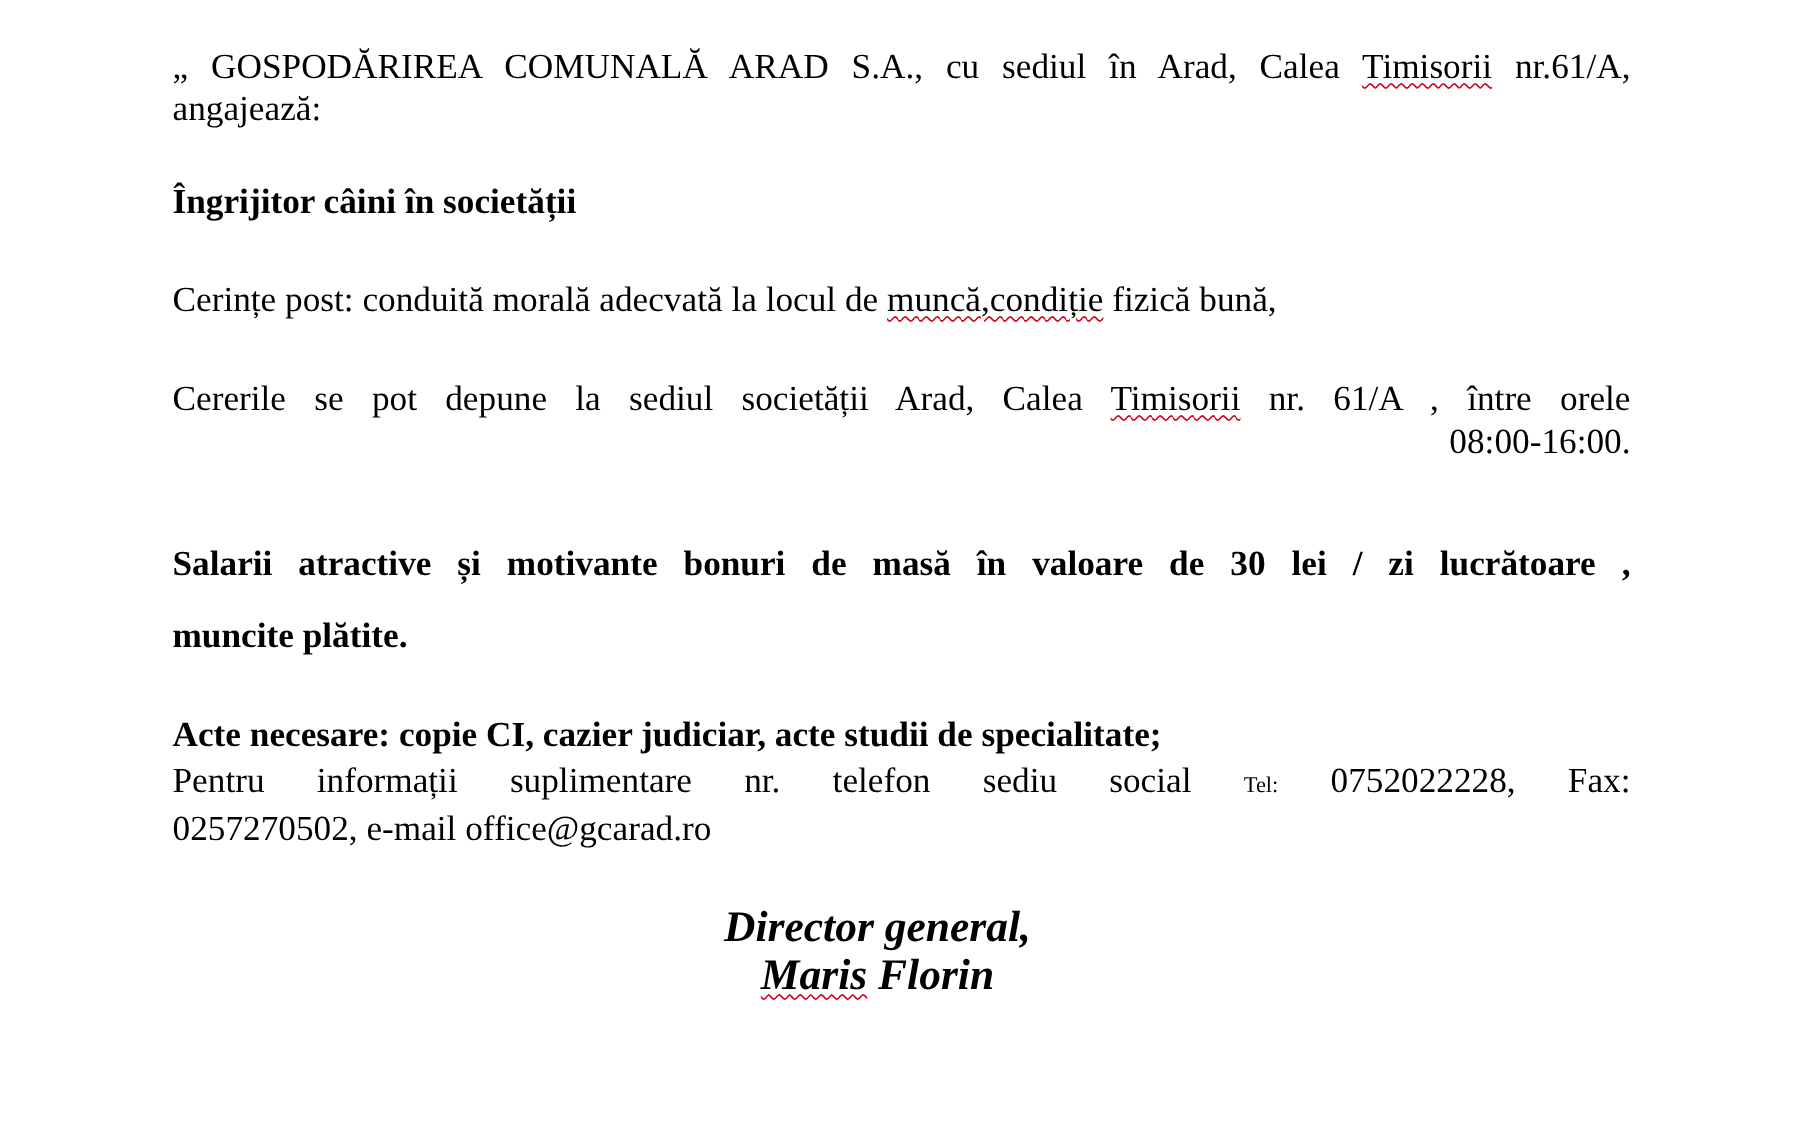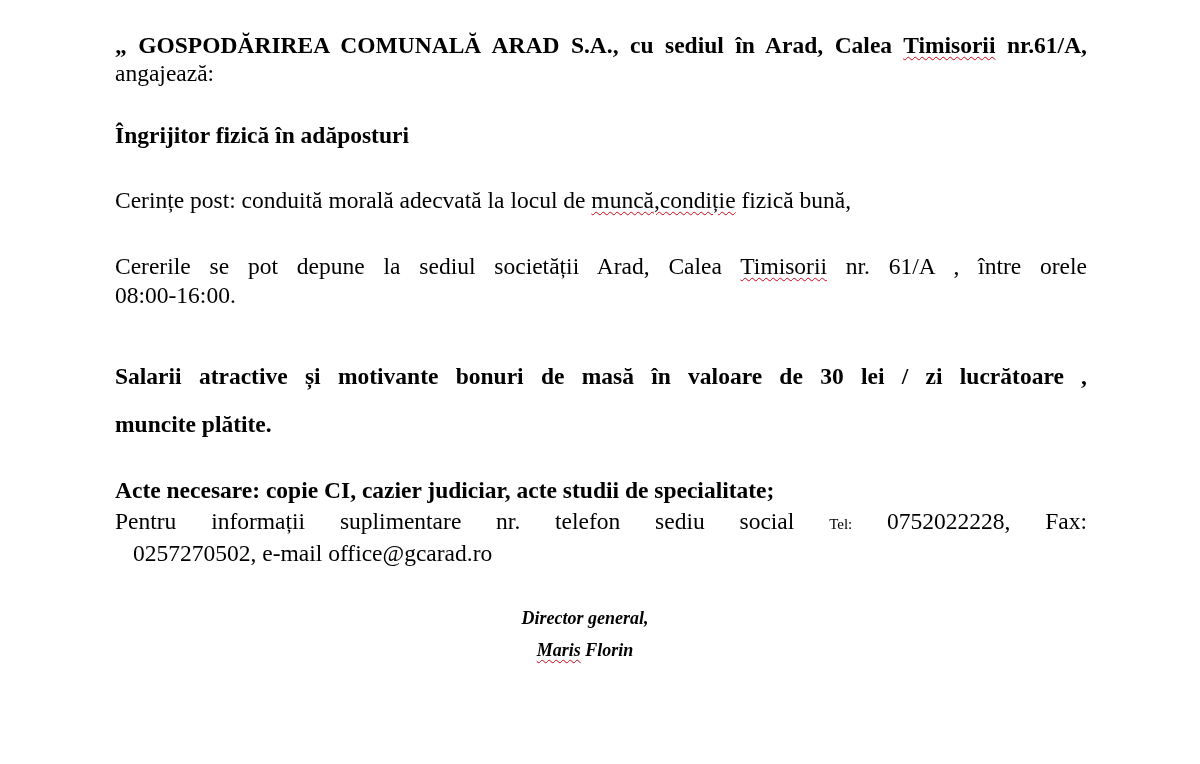--- a/index.html
+++ b/index.html
@@ -42,55 +42,55 @@
       text-align: right;
     }
     .small {
       font-size: 15px;
     }
     .sig {
       position: absolute;
       left: 0;
       width: 1170px;
       text-align: center;
-      font-size: 18px;
+      font-size: 29px;
       line-height: 30px;
       font-weight: bold;
       font-style: italic;
     }
   </style>
 </head>
 <body>
 
 <div class="page">
 
-  <div class="line justify" style="top:30px;font-weight:bold;">
+  <div class="line justify" style="top:30px;">
     <span>„ GOSPODĂRIREA COMUNALĂ ARAD S.A., cu sediul în Arad, Calea </span><span class="spell">Timisorii</span><span> nr.61/A,</span>
   </div>
   <div class="line" style="top:58px;">angajează:</div>
 
-  <div class="line bold" style="top:120px;">Îngrijitor fizică în adăposturi</div>
+  <div class="line bold" style="top:120px;">Îngrijitor câini în societății</div>
 
   <div class="line" style="top:185px;">
     <span>Cerințe post: conduită morală adecvată la locul de </span><span class="spell">muncă,condiție</span><span> fizică bună,</span>
   </div>
 
   <div class="line justify" style="top:251px;">
     <span>Cererile se pot depune la sediul societății Arad, Calea </span><span class="spell">Timisorii</span><span> nr. 61/A , între orele</span>
   </div>
-  <div class="line" style="top:280px;">08:00-16:00.</div>
+  <div class="line" style="top:280px;text-align:right;">08:00-16:00.</div>
 
   <div class="line bold justify" style="top:361px;">Salarii atractive și motivante bonuri de masă în valoare de 30 lei / zi lucrătoare ,</div>
   <div class="line bold" style="top:409px;">muncite plătite.</div>
 
   <div class="line bold" style="top:475px;">Acte necesare: copie CI, cazier judiciar, acte studii de specialitate;</div>
 
   <div class="line justify" style="top:506px;">
     <span>Pentru informații suplimentare nr. telefon sediu social </span><span class="small">Tel:</span><span> 0752022228, Fax:</span>
   </div>
-  <div class="line" style="top:538px;margin-left:18px;">0257270502, e-mail  office@gcarad.ro</div>
+  <div class="line" style="top:538px;">0257270502, e-mail  office@gcarad.ro</div>
 
 </div>
 
 <div class="sig" style="top:603px;">Director general,</div>
 <div class="sig" style="top:635px;">
   <span class="spell">Maris</span><span> Florin</span>
 </div>
 
 </body></html>

